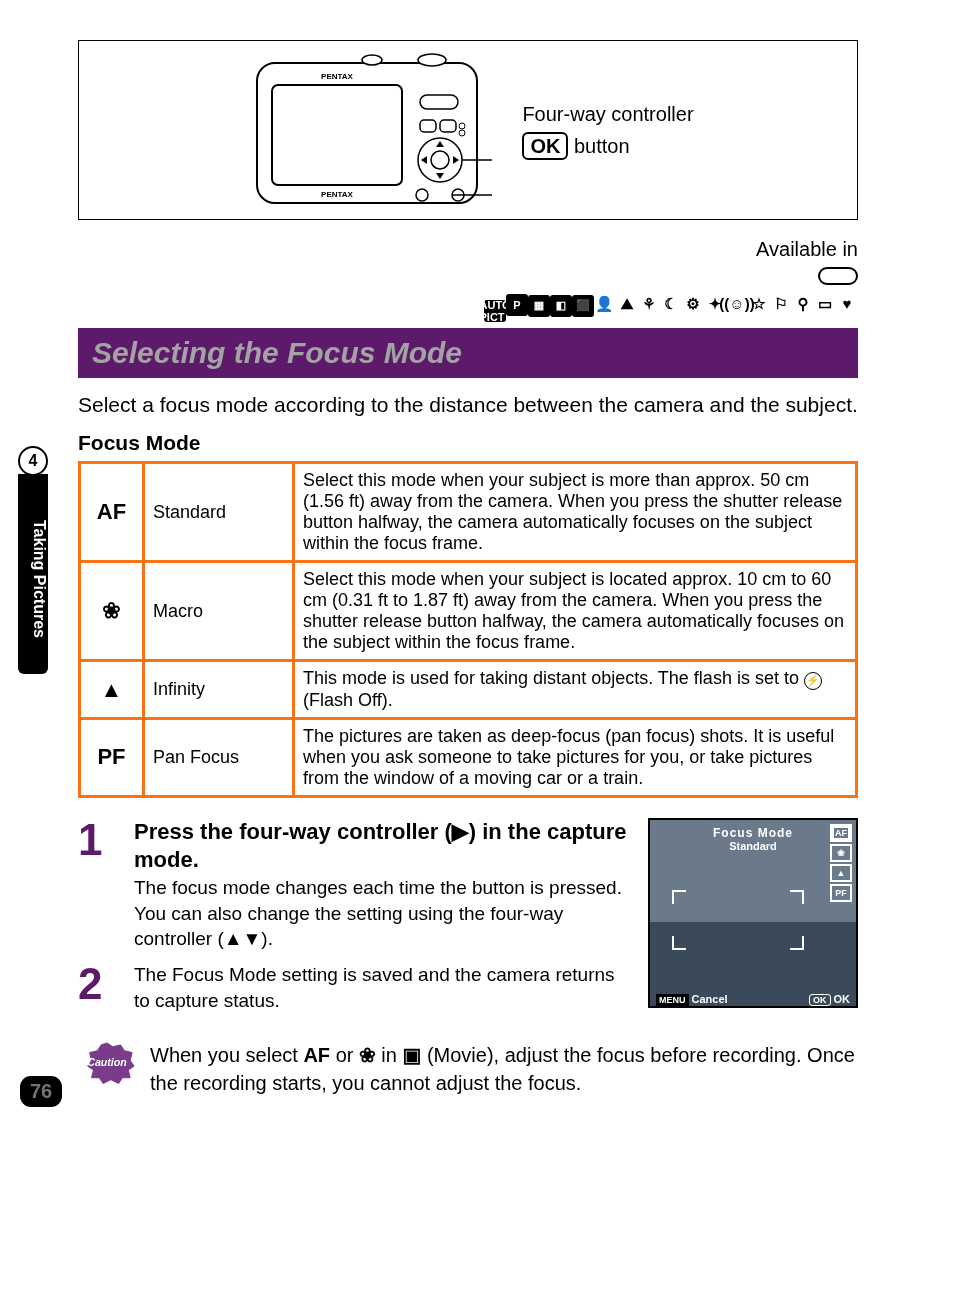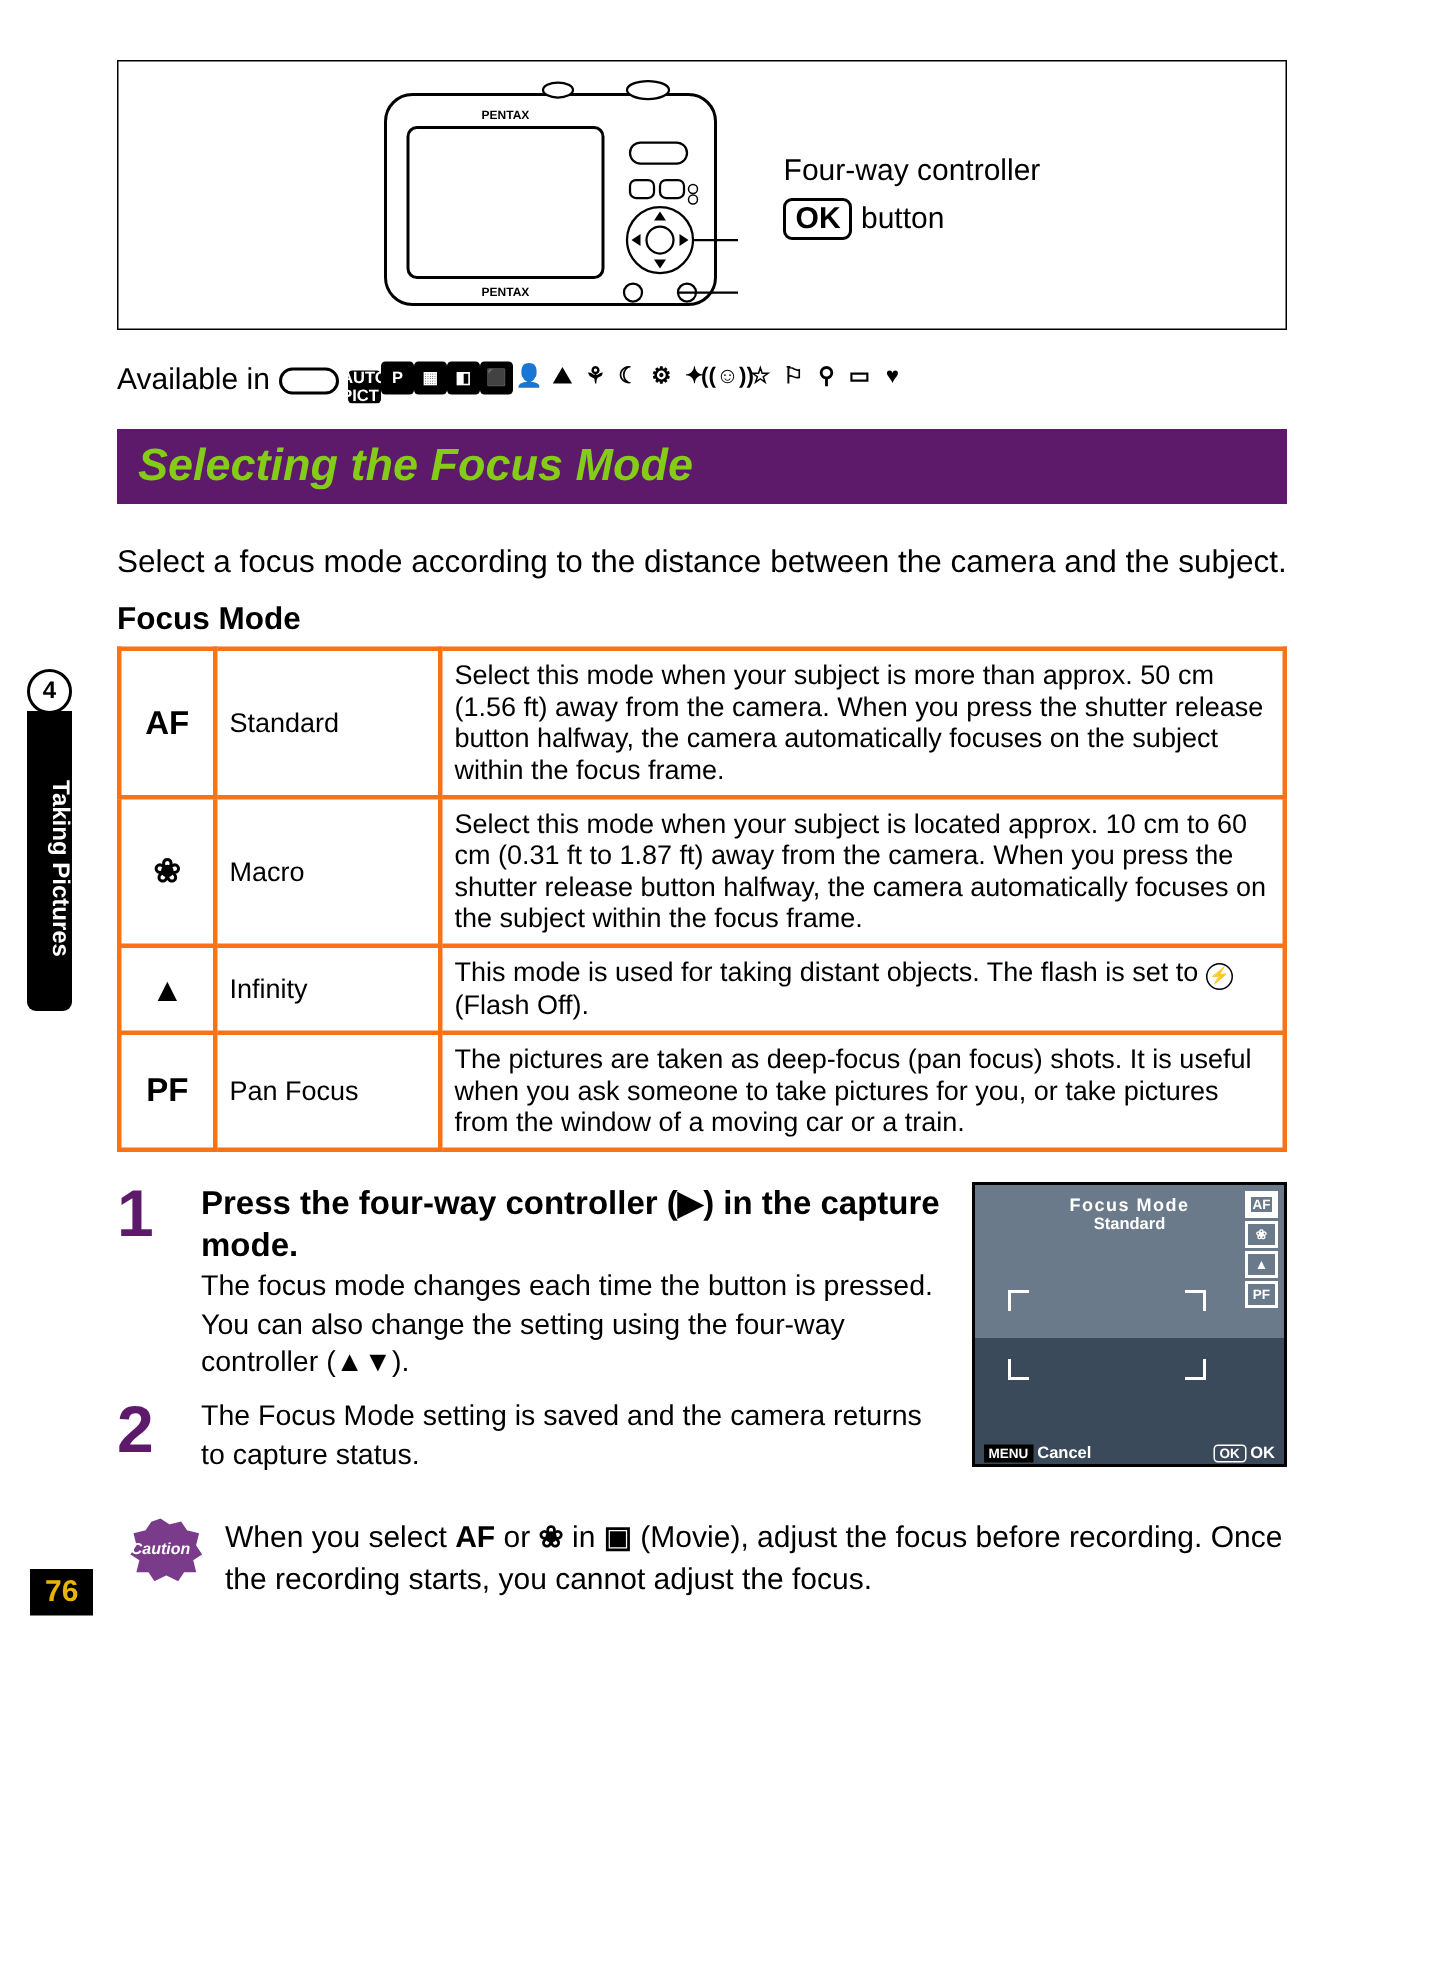--- a/index.html
+++ b/index.html
@@ -57,51 +57,52 @@
     justify-content: center;
     gap: 30px;
     margin-bottom: 18px;
   }
   .camera-svg { flex-shrink: 0; }
   .labels { font-size: 20px; line-height: 1.6; }
   .labels .ok { font-weight: bold; }
   .available-row {
     font-size: 20px;
     display: flex;
-    align-items: center;
+    align-items: flex-end;
     gap: 6px;
-    margin-bottom: 17px;
+    margin-bottom: 6px;
     flex-wrap: nowrap;
     overflow: hidden;
+    flex-direction: column;
   }
   .mode-pill {
     display: inline-block;
     width: 40px;
     height: 18px;
     border: 2px solid #000;
     border-radius: 9px;
   }
   .mode-icon {
     width: 22px;
     height: 22px;
     display: inline-flex;
     align-items: center;
     justify-content: center;
     font-size: 15px;
     font-weight: bold;
   }
   .mi-black { background:#000; color:#fff; border-radius:3px; padding:0 2px; font-size:11px;}
   .section-bar {
     background: #5d1a6b;
-    color: #84cc16;
+    color: #a3a3a3;
     font-size: 30px;
     font-weight: bold;
     font-style: italic;
     padding: 8px 14px;
-    margin-bottom: 24px;
+    margin-bottom: 12px;
   }
   .intro-text { font-size: 21px; line-height: 1.4; margin-bottom: 12px; }
   .subhead { font-weight: bold; font-size: 21px; margin-bottom: 6px; }
   table.focus-table {
     border-collapse: collapse;
     width: 100%;
     margin-bottom: 20px;
   }
   table.focus-table td {
     border: 3px solid #f97316;
@@ -169,24 +170,25 @@
     width: 58px;
     flex-shrink: 0;
   }
   .caution-text { font-size: 20px; line-height: 1.4; flex:1;}
   .bold { font-weight: bold; }
   .page-num {
     position: absolute;
     bottom: 30px;
     left: 20px;
     background: #000;
-    color: #eab308;
+    color: #737373;
     font-weight: bold;
     font-size: 20px;
     padding: 4px 10px;
+    border-radius: 11px;
   }
   .flash-off-icon {
     display:inline-flex; width:18px; height:18px; border:1.5px solid #000; border-radius:50%;
     align-items:center; justify-content:center; font-size:11px; font-weight:bold;
   }
 </style>
 </head>
 <body>
 
 <div class="side-tab">

